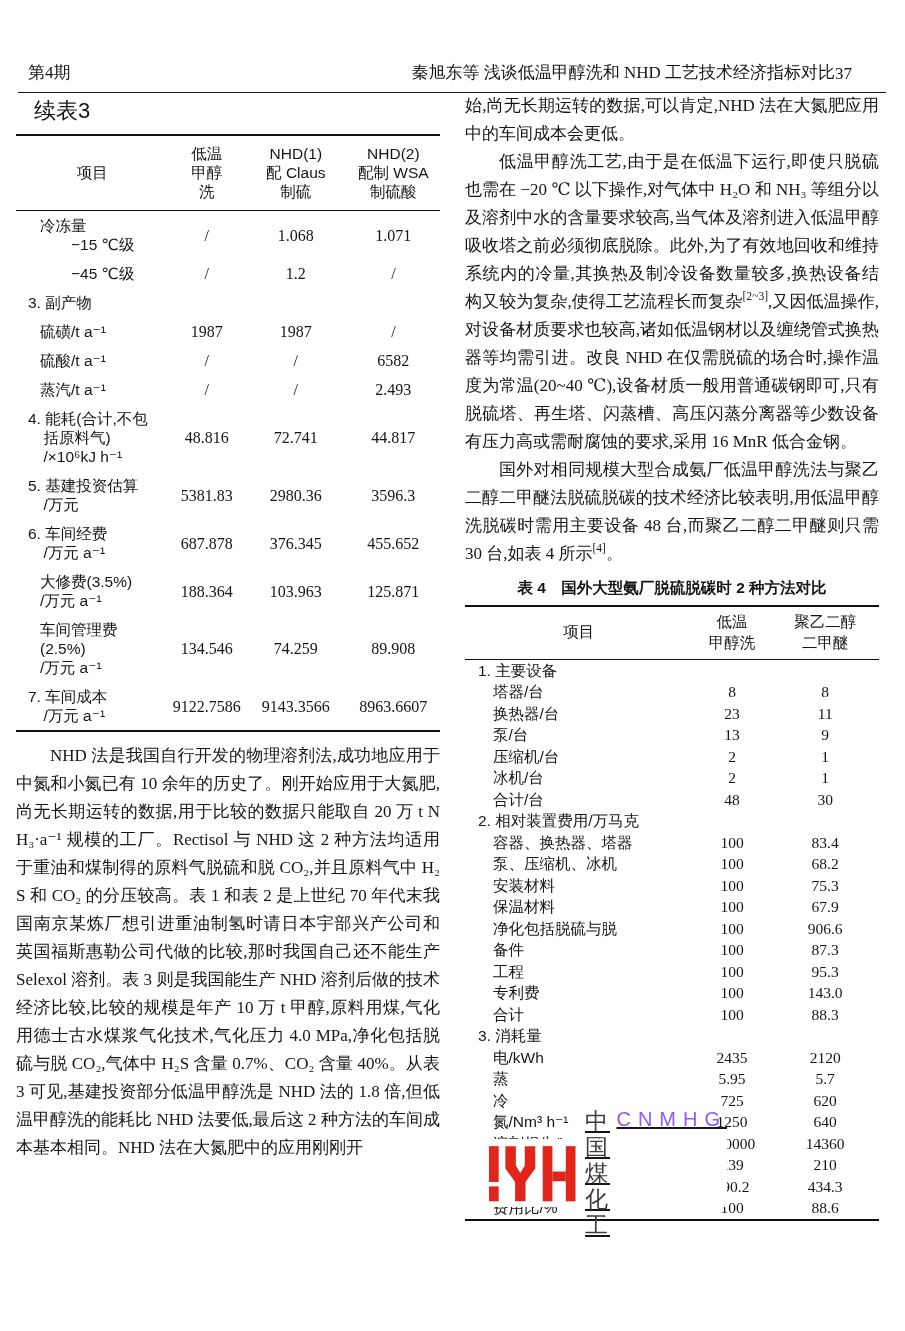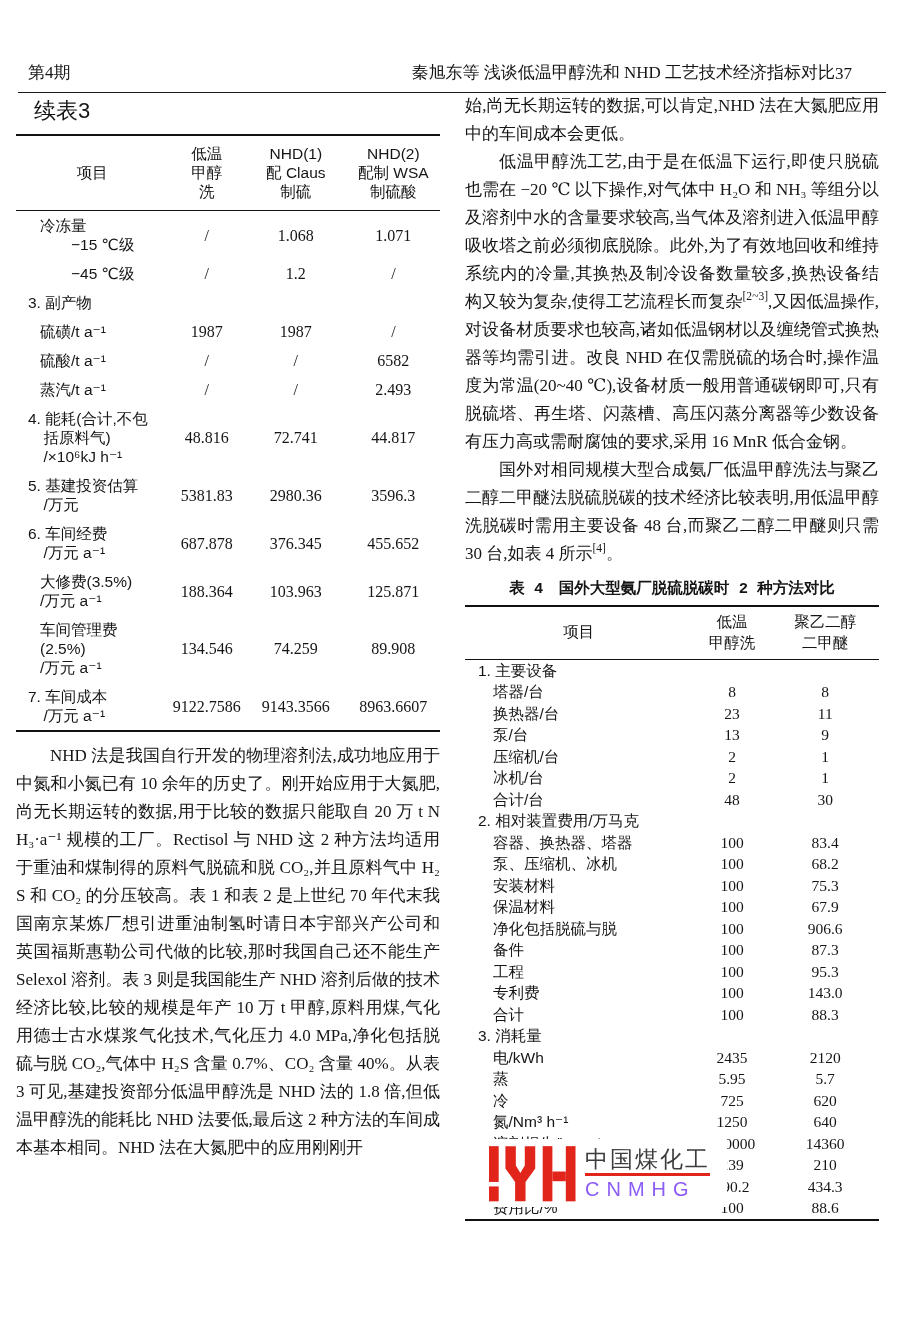--- a/index.html
+++ b/index.html
@@ -19,21 +19,21 @@
   .col.left{left:16px;width:424px;top:96px;}
   .col.right{left:465px;width:414px;top:92px;}
 
   
   .para{margin:0;font-size:17px;line-height:28px;text-align:justify;word-break:break-all;}
   .para.indent{text-indent:2em;}
   .sup{vertical-align:super;font-size:0.68em;line-height:0;}
 
   
   .cap3{font-family:"Liberation Sans","DejaVu Sans",sans-serif;font-size:22px;margin:0 0 8px 18px;}
-  .cap4{font-family:Liberation Mono, monospace;font-weight:700;
+  .cap4{font-family:Liberation Sans, sans-serif;font-weight:700;
         font-size:15.5px;text-align:center;margin:10px 0 6px 0;}
 
   
   table{width:100%;border-collapse:collapse;border-top:2px solid #111;border-bottom:2px solid #111;}
   thead th{border-bottom:1.3px solid #111;font-weight:normal;vertical-align:middle;
            font-family:"Liberation Sans","DejaVu Sans",sans-serif;white-space:pre-line;text-align:center;}
   td{vertical-align:middle;}
   .lab{font-family:"Liberation Sans","DejaVu Sans",sans-serif;white-space:pre-line;text-align:left;}
   .val{text-align:center;font-family:"Liberation Serif","DejaVu Serif",serif;}
 
@@ -49,21 +49,21 @@
   .t4 thead th{padding:5px 0 6px 0;}
   .t4 td{padding:0.5px 0;}
   .t4 td.lab{padding-left:28px;}
   .t4 td.lab.sec{padding-left:13px;}
   .t4 .val{font-size:15.5px;}
 
   
   .watermark{position:absolute;left:489px;top:1139px;width:238px;height:68px;
              background:#fff;display:flex;align-items:center;z-index:5;}
   .wm-logo{flex:0 0 auto;margin-right:8px;}
-  .wm-text{display:flex;flex-direction:column;}
+  .wm-text{display:flex;flex-direction:row;text-decoration:underline;}
   .wm-brand{font-family:"Liberation Sans","DejaVu Sans",sans-serif;font-size:23px;
             color:#3c3c3c;letter-spacing:2px;line-height:26px;}
   .wm-line{height:3px;background:#e1251b;margin:1px 0 2px 0;}
   .wm-sub{font-family:"Liberation Sans","DejaVu Sans",sans-serif;font-size:20px;
           color:#8b5cf6;letter-spacing:7px;line-height:22px;}
 </style>
 </head>
 <body>
 
 <div class="page">

